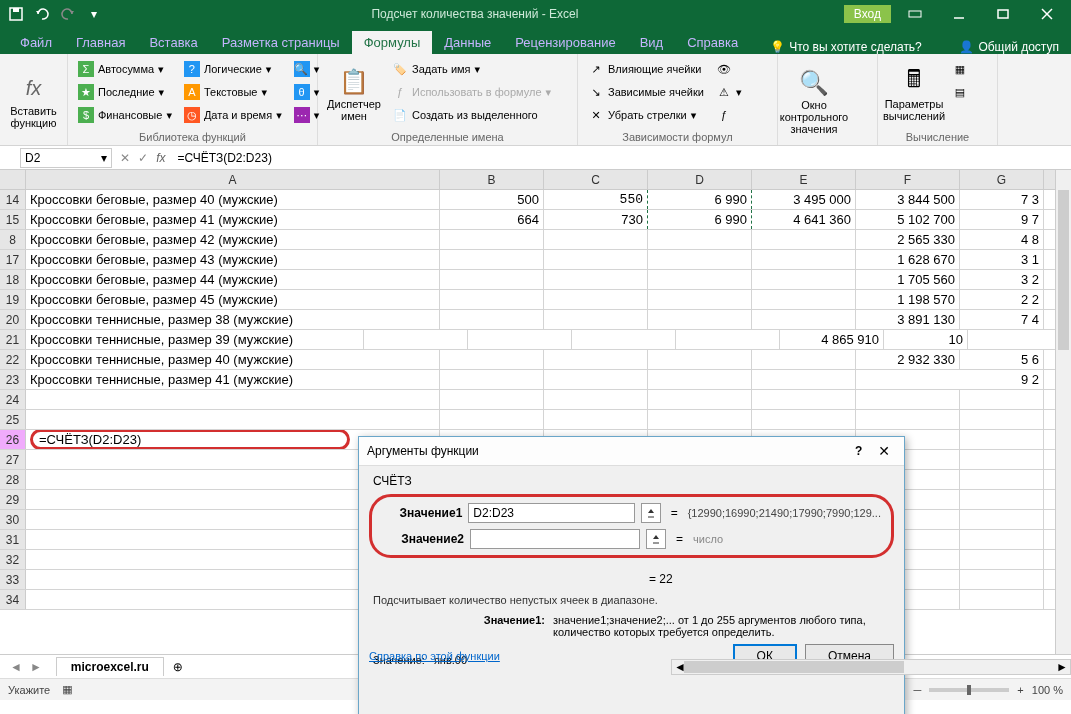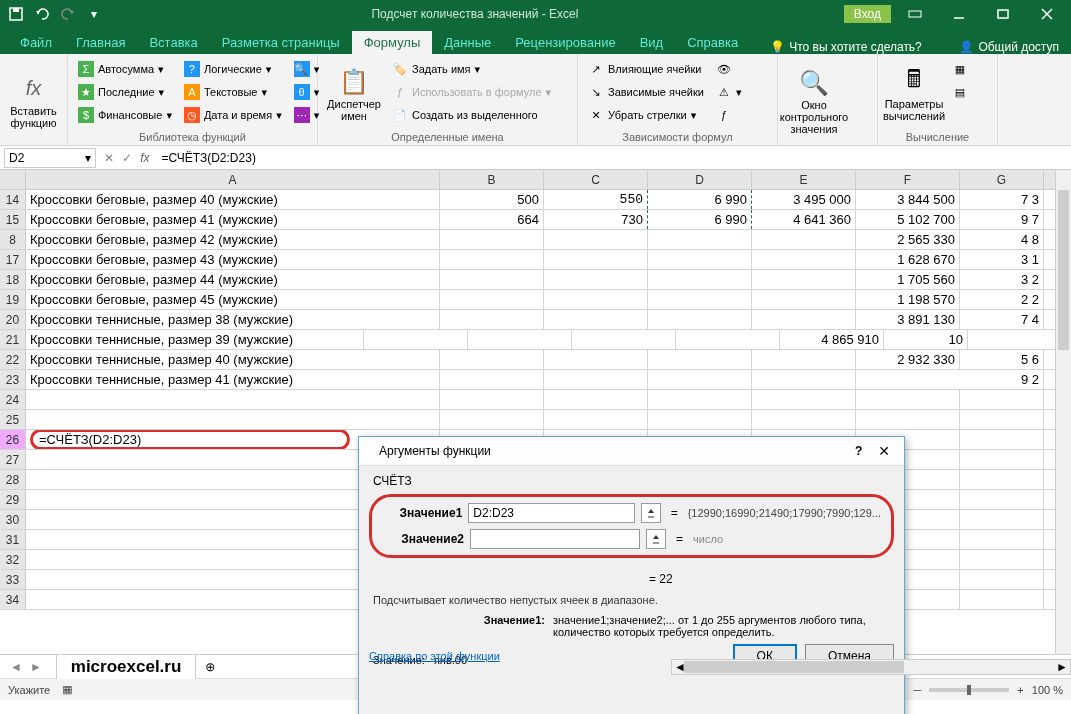--- a/index.html
+++ b/index.html
@@ -7,65 +7,65 @@
 
 .titlebar { background: #0e6837; height: 28px; display: flex; align-items: center; color: #fff; padding: 0 4px; }
 .titlebar .qat { display: flex; gap: 2px; align-items: center; }
 .titlebar .qat-item { width: 24px; height: 24px; display: flex; align-items: center; justify-content: center; }
 .titlebar .title { flex: 1; text-align: center; color: #cde8d8; font-size: 12px; }
 .titlebar .right { display: flex; align-items: center; gap: 4px; }
 .titlebar .login-btn { background: #8bc34a; color: #fff; padding: 2px 10px; font-size: 12px; }
 .titlebar .win-btn { width: 40px; height: 24px; display: flex; align-items: center; justify-content: center; }
 
 .ribbon-tabs { background: #0e6837; display: flex; align-items: flex-end; height: 26px; padding-left: 8px; }
-.ribbon-tabs .tab { padding: 4px 12px; color: #5eead4; font-size: 13px; cursor: pointer; }
+.ribbon-tabs .tab { padding: 4px 12px; color: #c4b5fd; font-size: 13px; cursor: pointer; }
 .ribbon-tabs .tab.active { background: #f3f3f3; color: #217346; }
 .ribbon-tabs .tell-me { margin-left: 20px; color: #fff; display: flex; align-items: center; gap: 4px; }
 .ribbon-tabs .share { margin-left: auto; margin-right: 12px; color: #fff; display: flex; align-items: center; gap: 4px; }
 
 .ribbon { background: #f3f3f3; height: 92px; border-bottom: 1px solid #d4d4d4; display: flex; font-size: 11px; }
 .ribbon-group { border-right: 1px solid #ddd; padding: 4px 6px 2px; display: flex; flex-direction: column; }
 .ribbon-group-content { flex: 1; display: flex; gap: 4px; }
 .ribbon-group-label { text-align: center; color: #666; font-size: 11px; padding-top: 2px; }
 .ribbon-big-btn { display: flex; flex-direction: column; align-items: center; justify-content: center; width: 60px; text-align: center; padding: 2px; }
 .ribbon-big-btn .icon { font-size: 24px; height: 32px; display: flex; align-items: center; }
 .ribbon-small-btn { display: flex; align-items: center; gap: 4px; padding: 1px 4px; height: 22px; white-space: nowrap; }
 .ribbon-col { display: flex; flex-direction: column; gap: 1px; }
 .ribbon-icon { width: 16px; height: 16px; display: inline-flex; align-items: center; justify-content: center; }
 
 .formula-bar { display: flex; align-items: center; height: 24px; border-bottom: 1px solid #ccc; background: #fff; }
-.name-box { width: 92px; border: 1px solid #ccc; height: 20px; padding: 0 4px; font-size: 12px; display: flex; align-items: center; margin-left: 4px; }
+.name-box { width: 92px; border: 1px solid #ccc; height: 20px; padding: 0 4px; font-size: 12px; display: flex; align-items: center; margin-left: 20px; }
 .fb-btns { display: flex; gap: 8px; padding: 0 8px; align-items: center; }
 .fb-input { flex: 1; padding: 0 4px; font-size: 12px; }
 
 .grid-area { position: relative; background: #fff; height: 484px; }
 .col-headers { display: flex; height: 20px; background: #e6e6e6; border-bottom: 1px solid #ccc; }
 .corner { width: 26px; border-right: 1px solid #ccc; background: #e6e6e6; }
 .col-h { border-right: 1px solid #ccc; text-align: center; font-size: 12px; color: #333; display: flex; align-items: center; justify-content: center; }
 .rows { }
 .row { display: flex; height: 20px; border-bottom: 1px solid #d4d4d4; }
 .row-h { width: 26px; background: #e6e6e6; border-right: 1px solid #ccc; text-align: center; font-size: 12px; color: #333; display: flex; align-items: center; justify-content: center; }
 .cell { border-right: 1px solid #d4d4d4; padding: 0 4px; font-size: 13px; display: flex; align-items: center; overflow: hidden; white-space: nowrap; }
 .cell.num { justify-content: flex-end; }
 .dashed-r { border-right: 1px dashed #217346 !important; }
 .red-circle { border: 3px solid #d32f2f; border-radius: 14px; }
 .row-h.sel { background: #f0abfc; }
 
 .sheet-tabs { height: 24px; background: #fff; border-top: 1px solid #ccc; display: flex; align-items: center; padding-left: 40px; gap: 4px; }
-.sheet-tab { padding: 2px 14px; border: 1px solid #ccc; border-bottom: none; background: #fff; font-weight: bold; font-size: 17px; }
+.sheet-tab { padding: 2px 14px; border: 1px solid #ccc; border-bottom: none; background: #fff; font-weight: bold; font-size: 12px; }
 .sheet-add { width: 20px; text-align: center; }
 .h-scroll { margin-left: auto; width: 400px; height: 16px; background: #f0f0f0; border: 1px solid #ccc; position: relative; }
 .h-scroll-thumb { position: absolute; left: 12px; width: 220px; top: 1px; bottom: 1px; background: #cdcdcd; }
 
 .statusbar { height: 22px; background: #f3f3f3; border-top: 1px solid #ddd; display: flex; align-items: center; padding: 0 8px; font-size: 11px; color: #444; }
 .statusbar .right { margin-left: auto; display: flex; align-items: center; gap: 8px; }
 
 .dialog { position: absolute; left: 358px; top: 266px; width: 547px; height: 338px; background: #f0f0f0; border: 1px solid #6aa6c9; box-shadow: 2px 2px 8px rgba(0,0,0,0.3); font-size: 12px; }
 .dialog-title { display: flex; align-items: center; padding: 6px 8px; background: #fdfdfd; border-bottom: 1px solid #ddd; }
-.dialog-title .txt { flex: 1; margin-left: 12px; }
+.dialog-title .txt { flex: 1; }
 .dialog-body { padding: 8px 10px; position: relative; }
 .dlg-func { font-size: 12px; margin-bottom: 6px; padding-left: 4px; }
 .dlg-args { border: 3px solid #d32f2f; border-radius: 22px; padding: 6px 10px; display: flex; flex-direction: column; gap: 6px; }
 .dlg-arg-row { display: flex; align-items: center; gap: 6px; }
 .dlg-arg-label { width: 82px; text-align: right; font-weight: bold; }
 .dlg-arg-input { width: 170px; border: 1px solid #999; height: 20px; padding: 0 4px; font-size: 12px; background: #fff; }
 .dlg-ref-btn { width: 20px; height: 20px; border: 1px solid #999; background: #fff; display: flex; align-items: center; justify-content: center; }
 .dlg-eq { padding: 0 4px; }
 .dlg-preview { color: #444; font-size: 11px; }
 .dlg-result-row { text-align: center; margin: 14px 0 4px; }

